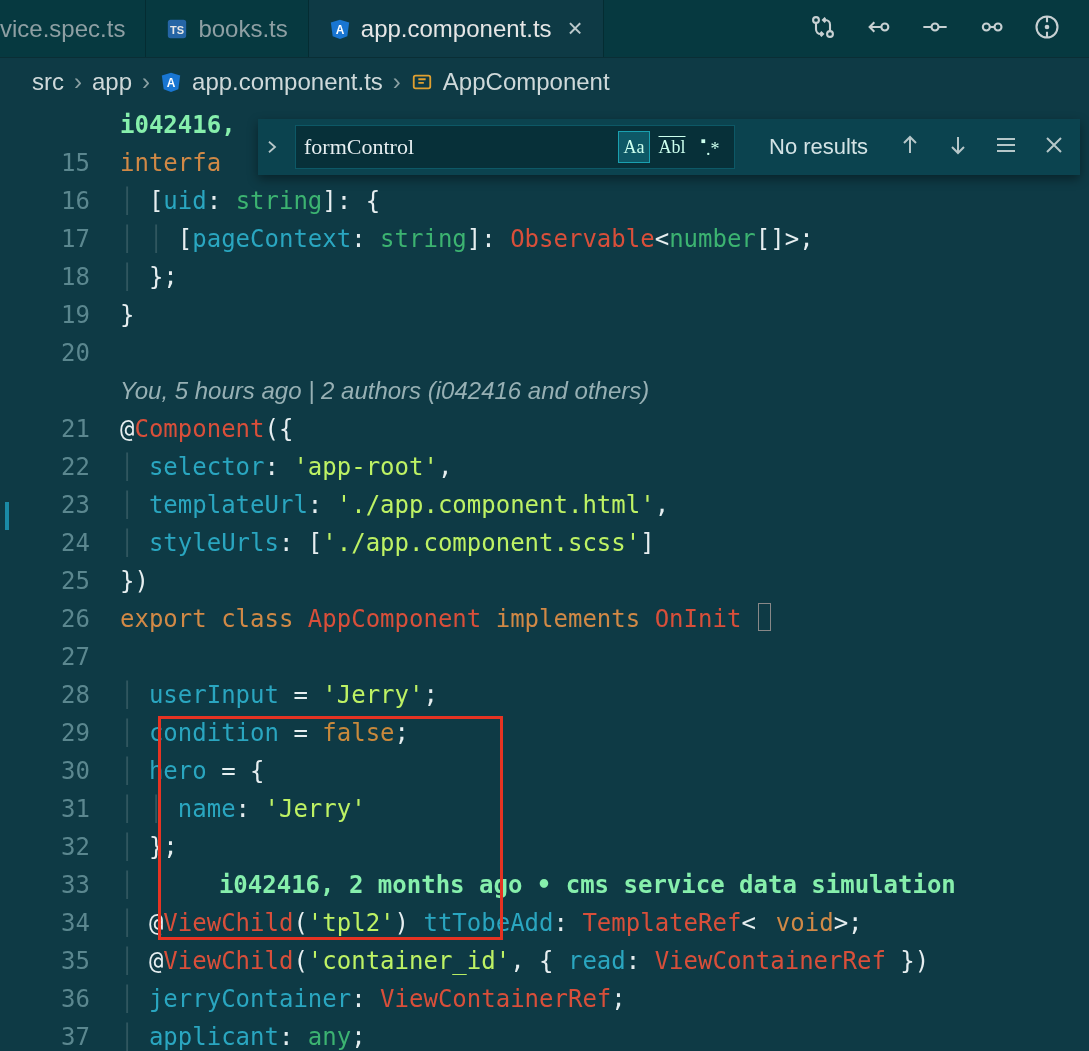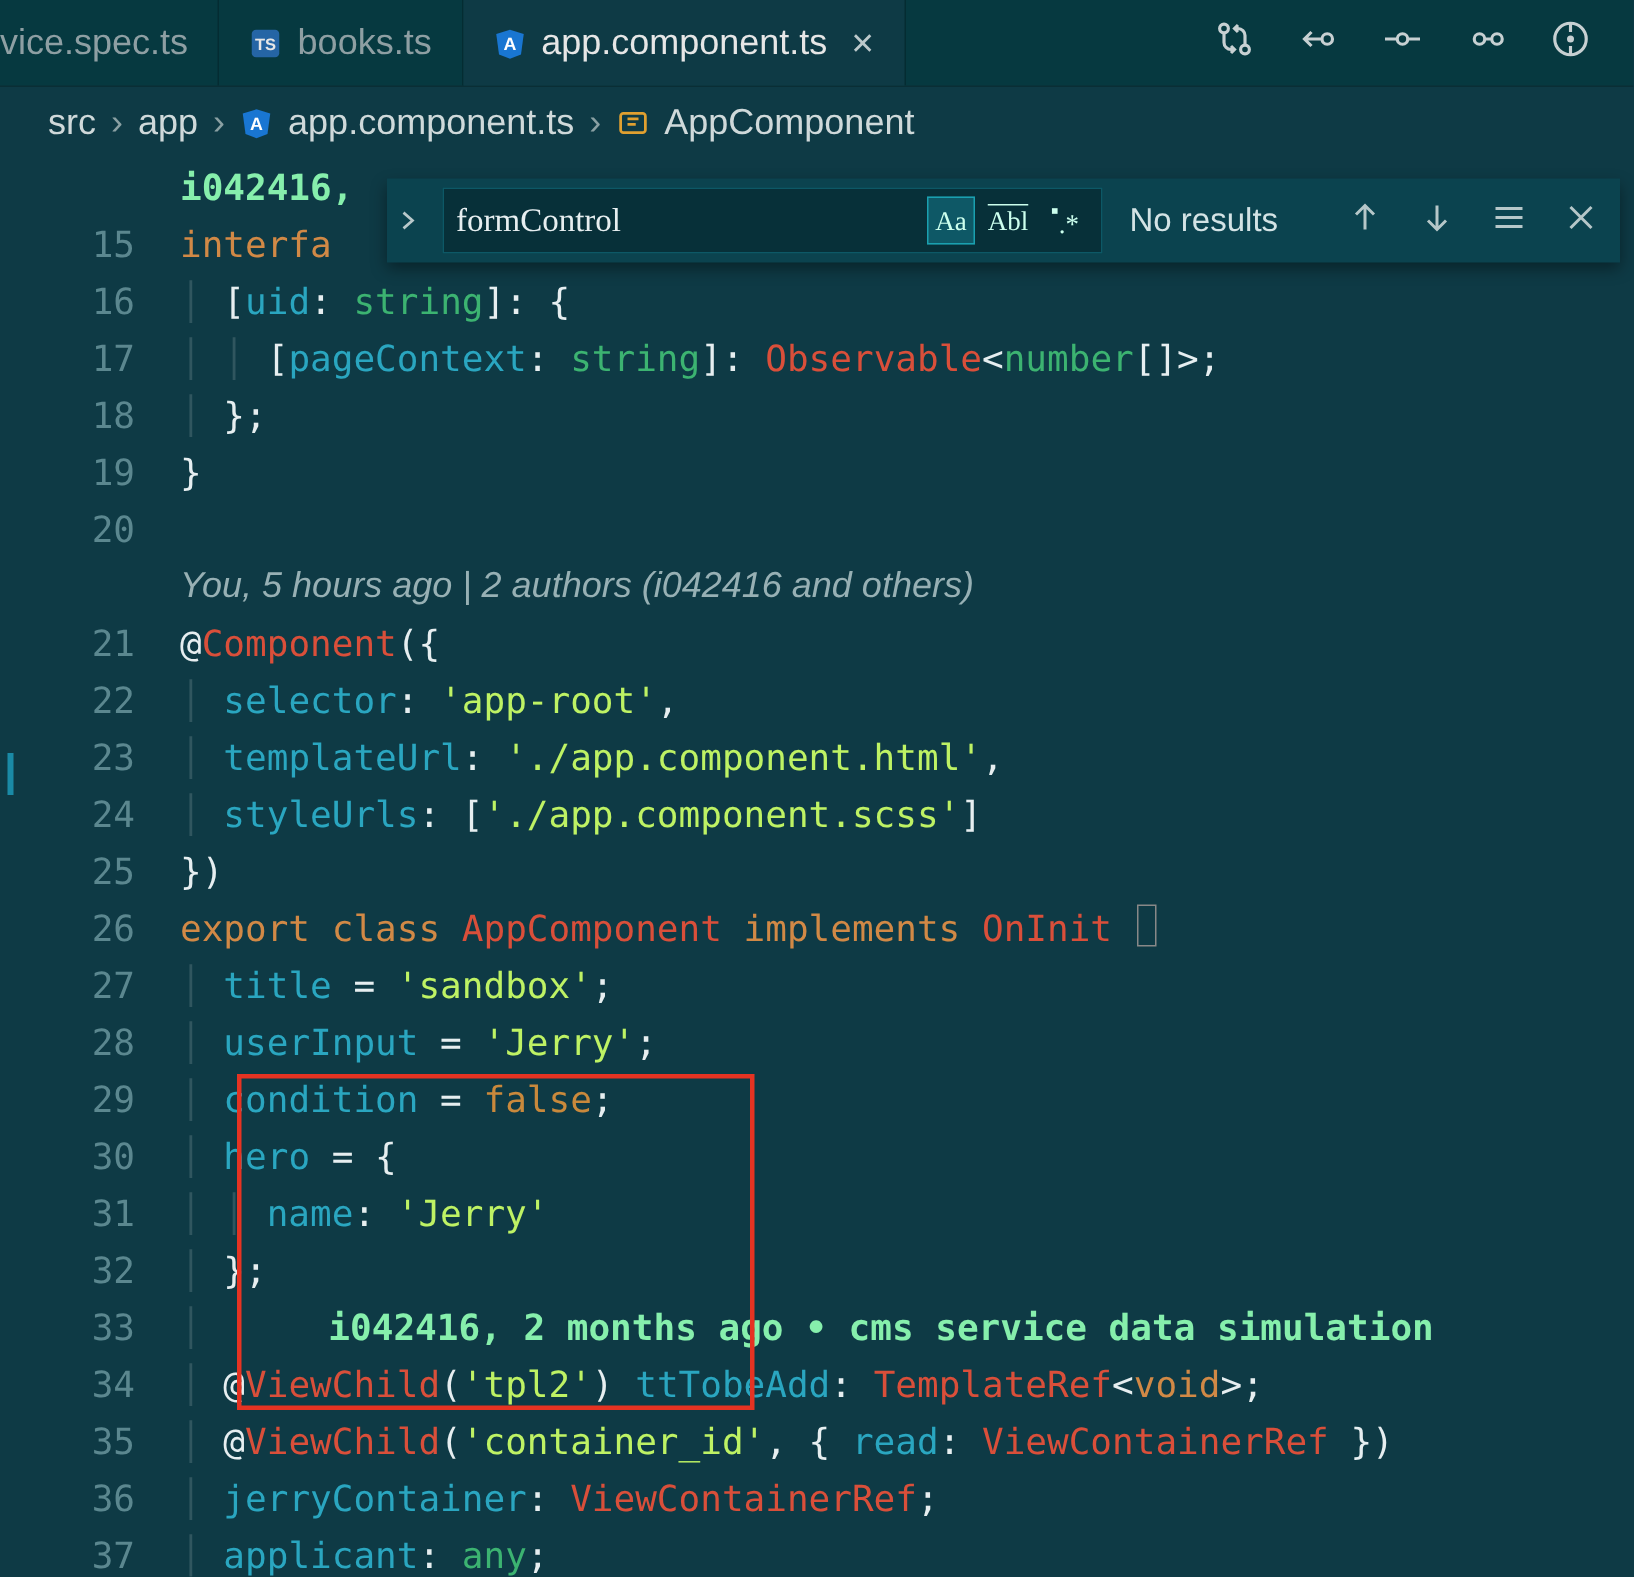--- a/index.html
+++ b/index.html
@@ -97,21 +97,21 @@
   }
 
   
   .c-kw    { color: #d18946; }  
   .c-type  { color: #3cb371; }
   .c-str   { color: #bef264; }  
   .c-white { color: #e6eef0; }
   .c-ident { color: #2aa6c0; }
   .c-class { color: #d94f3a; }  
   .c-false { color: #c9893c; }
-  .c-void  { color: #d18946; }
+  .c-void  { color: #d18946; margin-left: 20px; }
   .c-indent{ color:#30565f; }
 
   .cursor-box {
     display:inline-block;
     border:1px solid #888;
     width: 13px; height: 28px;
     vertical-align: -4px;
     margin-left: 2px;
   }
 
@@ -157,21 +157,21 @@
     flex:1; background:transparent; border:none; outline:none;
     color:#e6eef0; font-size:22px; font-family:'Segoe UI';
   }
   .opt {
     font-family:'Segoe UI'; font-size:18px;
     width:32px; height:32px;
     display:inline-flex; align-items:center; justify-content:center;
     color:#cfe; border:1px solid transparent;
   }
   .opt.on { border:1px solid #1aa0b0; background:#0e5866;}
-  .find .results { color:#d3e3e5; font-size:22px; margin-left:8px; }
+  .find .results { color:#d3e3e5; font-size:22px; margin-left:24px; }
   .find-actions { margin-left:auto; display:flex; align-items:center; gap:24px; padding-right:14px; }
   .find-actions svg { width:24px; height:24px; stroke:#b6c7c9; fill:none; stroke-width:2;}
 
   .overline { text-decoration: overline; }
 
   
   .left-marker {
     position:absolute;
     left:5px; top:396px; width:4px; height:28px;
     background:#1a8aa6;
@@ -322,21 +322,20 @@
     <div class="codecell"><span class="c-white">})</span></div>
     </div>
 
   <div class="line">
       <div class="gutter">26</div>
     <div class="codecell"><span class="c-kw">export</span><span class="c-white"> </span><span class="c-kw">class</span><span class="c-white"> </span><span class="c-class">AppComponent</span><span class="c-white"> </span><span class="c-kw">implements</span><span class="c-white"> </span><span class="c-class">OnInit</span><span class="c-white"> </span><span class="cursor-box"></span></div>
     </div>
 
   <div class="line">
       <div class="gutter">27</div>
-    <div class="codecell"><span class="c-indent">│ </span><span class="c-ident">title</span><span class="c-white"> = </span><span class="c-str">'sandbox'</span><span class="c-white">;</span></div>
     </div>
 
   <div class="line">
       <div class="gutter">28</div>
     <div class="codecell"><span class="c-indent">│ </span><span class="c-ident">userInput</span><span class="c-white"> = </span><span class="c-str">'Jerry'</span><span class="c-white">;</span></div>
     </div>
 
   <div class="line">
       <div class="gutter">29</div>
     <div class="codecell"><span class="c-indent">│ </span><span class="c-ident">condition</span><span class="c-white"> = </span><span class="c-false">false</span><span class="c-white">;</span></div>

